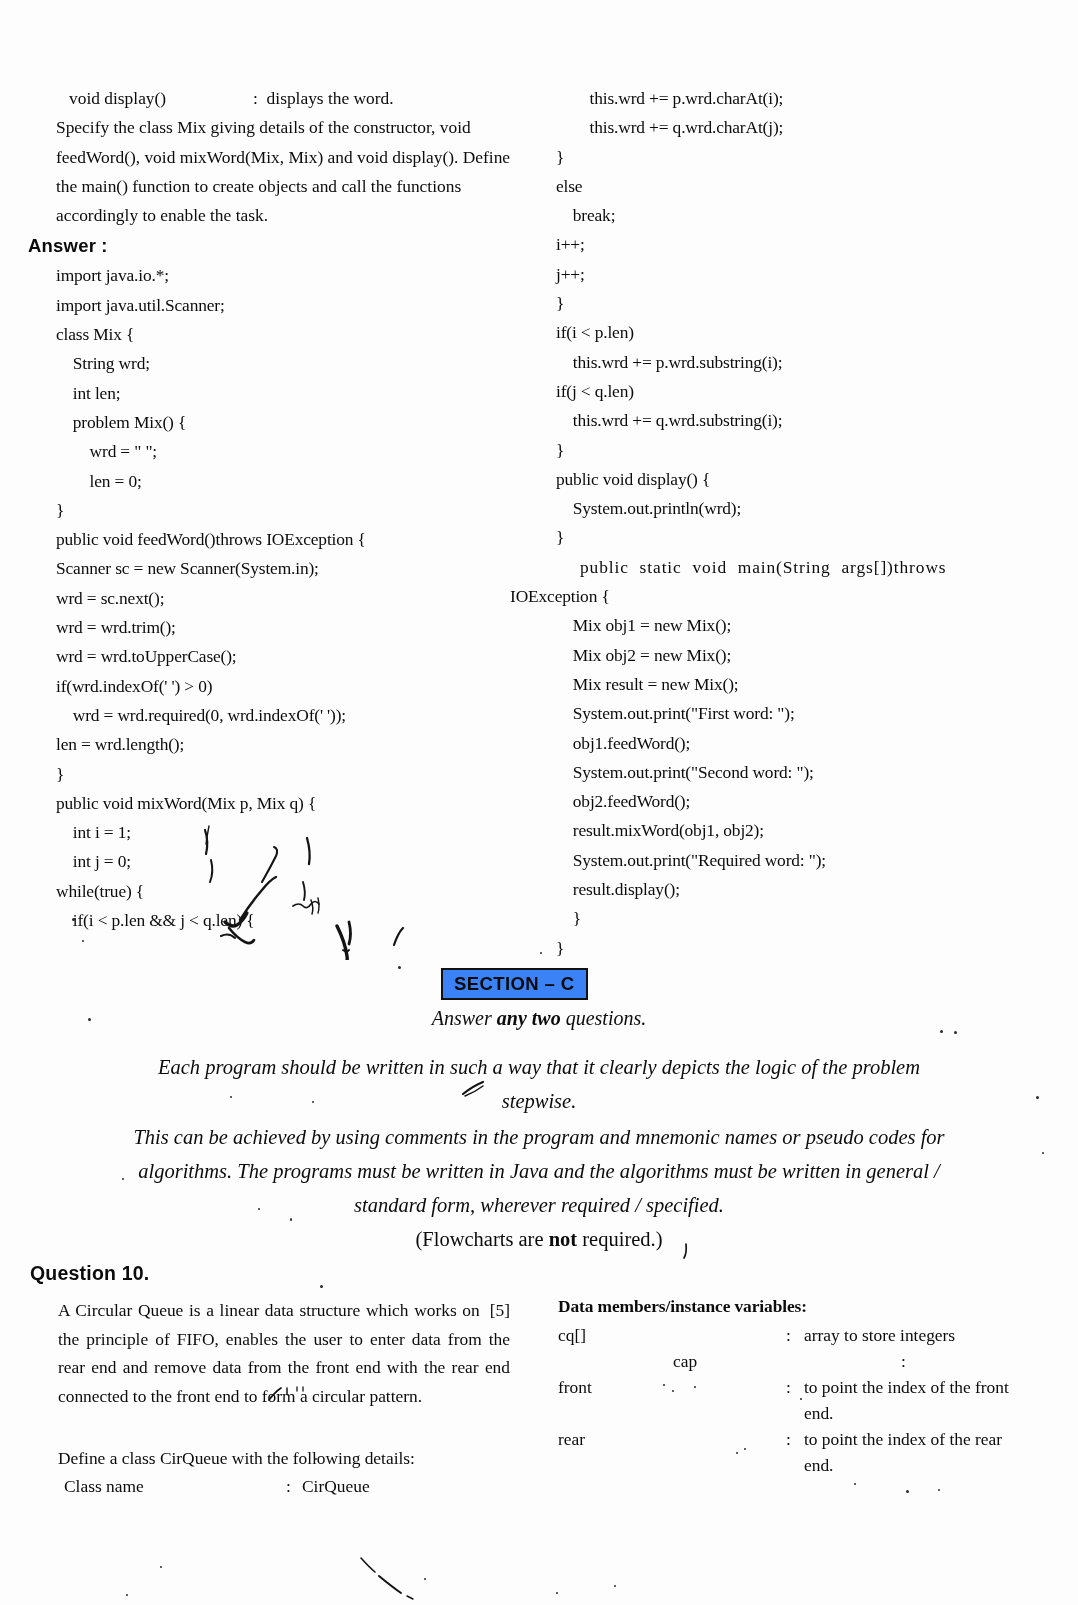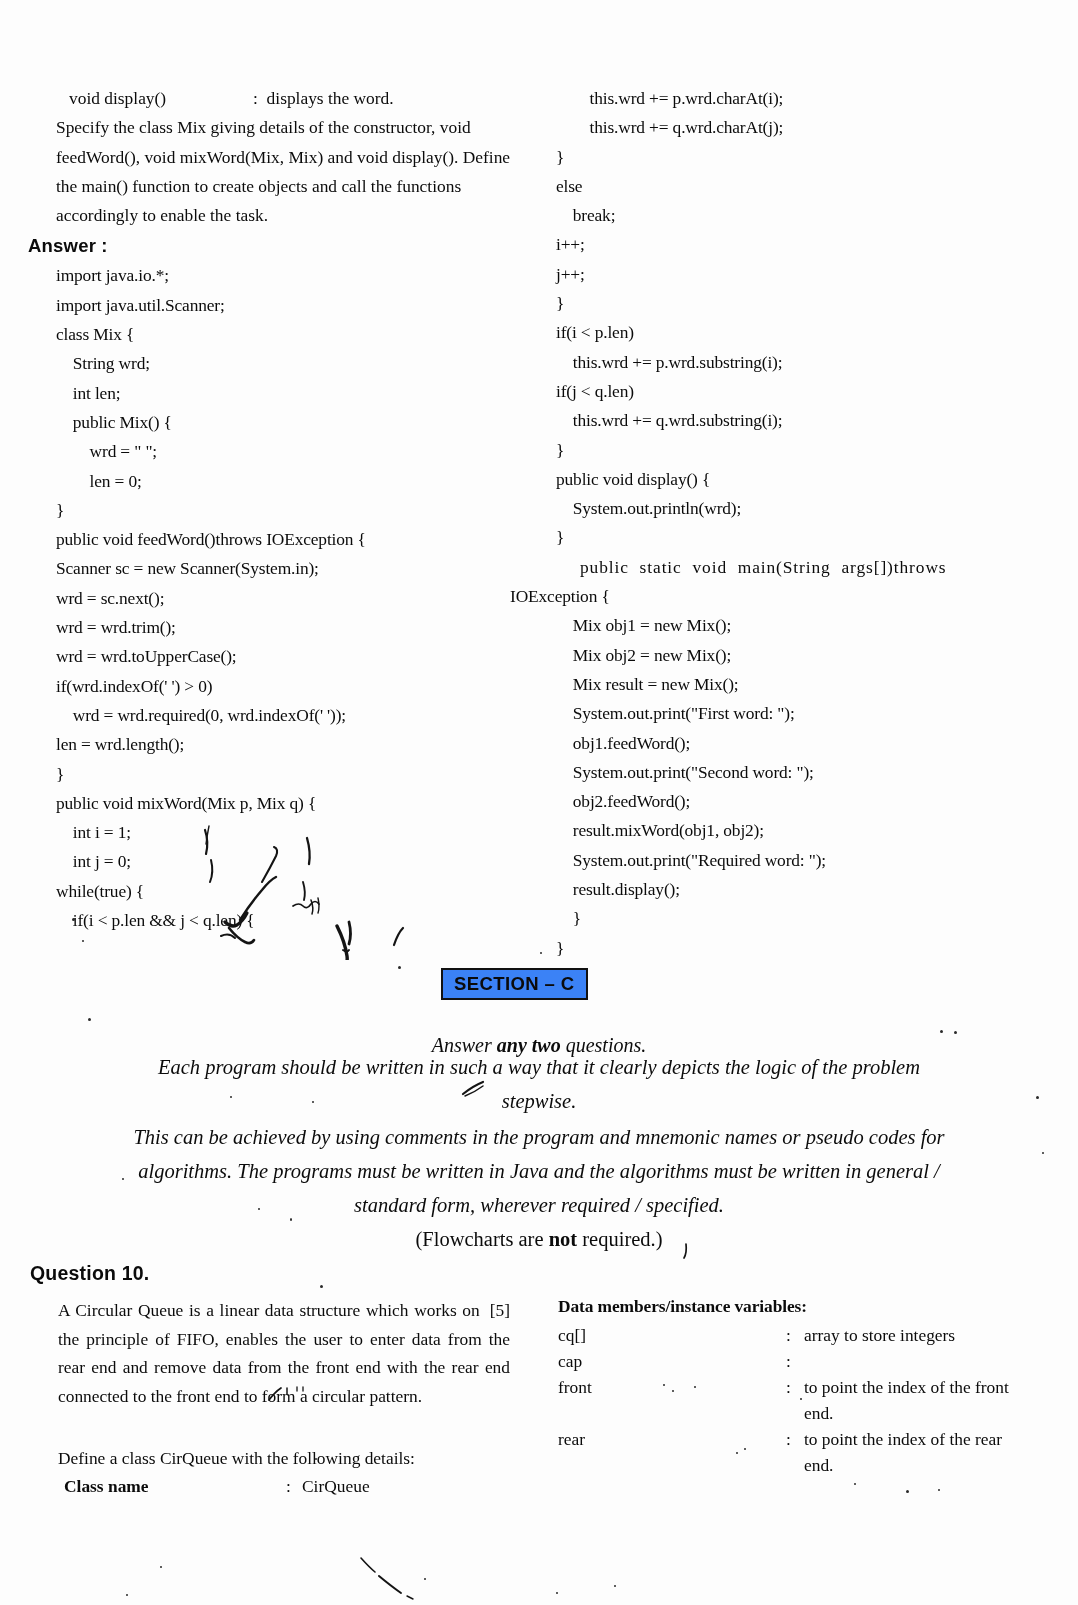--- a/index.html
+++ b/index.html
@@ -83,21 +83,21 @@
   .instr {
     position: absolute;
     left: 30px;
     width: 1018px;
     text-align: center;
     font-family: "Liberation Serif", "DejaVu Serif", serif;
     font-style: italic;
     font-size: 20.5px;
     line-height: 34px;
   }
-  .instr-a { top: 1028px; font-size: 20px; }
+  .instr-a { top: 1001px; font-size: 20px; }
   .instr-b { top: 1050px; }
   .instr-c { top: 1120px; }
   .instr-d {
     top: 1222px;
     font-style: normal;
     font-size: 20.5px;
   }
 
   
   .q-head {
@@ -132,41 +132,41 @@
   }
   .classname-row {
     position: absolute;
     left: 64px;
     top: 1472px;
     width: 470px;
     font-size: 17.4px;
     line-height: 28.6px;
     display: flex;
   }
-  .classname-row .k { font-weight: bold; width: 222px; }
+  .classname-row .k { font-weight: normal; width: 222px; }
   .classname-row .c { width: 16px; }
 
   
   .dm-head {
     position: absolute;
     left: 558px;
     top: 1296px;
     font-weight: bold;
     font-size: 17.4px;
     letter-spacing: -0.1px;
   }
   .dm-table {
     position: absolute;
     left: 558px;
     top: 1322px;
     width: 476px;
     font-size: 17.4px;
     line-height: 26px;
   }
-  .dm-row { display: flex; align-items: flex-start; }
+  .dm-row { display: flex; align-items: flex-start; justify-content: center; }
   .dm-row .name  { width: 228px; flex: none; }
   .dm-row .colon { width: 18px; flex: none; }
   .dm-row .desc  { flex: 1; }
   .dm-row .desc.justify { text-align: justify; }
   .speck {
     position: absolute;
     background: #2a2a2a;
     border-radius: 50%;
     pointer-events: none;
   }
@@ -187,21 +187,21 @@
     <div class="stem">Specify the class Mix giving details of the constructor, void feedWord(), void mixWord(Mix, Mix) and void display(). Define the main() function to create objects and call the functions accordingly to enable the task.</div>
 
     <div class="answer-head">Answer :</div>
 
     <div>
       <div class="line">import java.io.*;</div>
       <div class="line">import java.util.Scanner;</div>
       <div class="line">class Mix {</div>
       <div class="line">    String wrd;</div>
       <div class="line">    int len;</div>
-      <div class="line">    public Mix() {</div>
+      <div class="line">    problem Mix() {</div>
       <div class="line">        wrd = " ";</div>
       <div class="line">        len = 0;</div>
       <div class="line">}</div>
       <div class="line">public void feedWord()throws IOException {</div>
       <div class="line">Scanner sc = new Scanner(System.in);</div>
       <div class="line">wrd = sc.next();</div>
       <div class="line">wrd = wrd.trim();</div>
       <div class="line">wrd = wrd.toUpperCase();</div>
       <div class="line">if(wrd.indexOf(' ') &gt; 0)</div>
       <div class="line">    wrd = wrd.required(0, wrd.indexOf(' '));</div>

